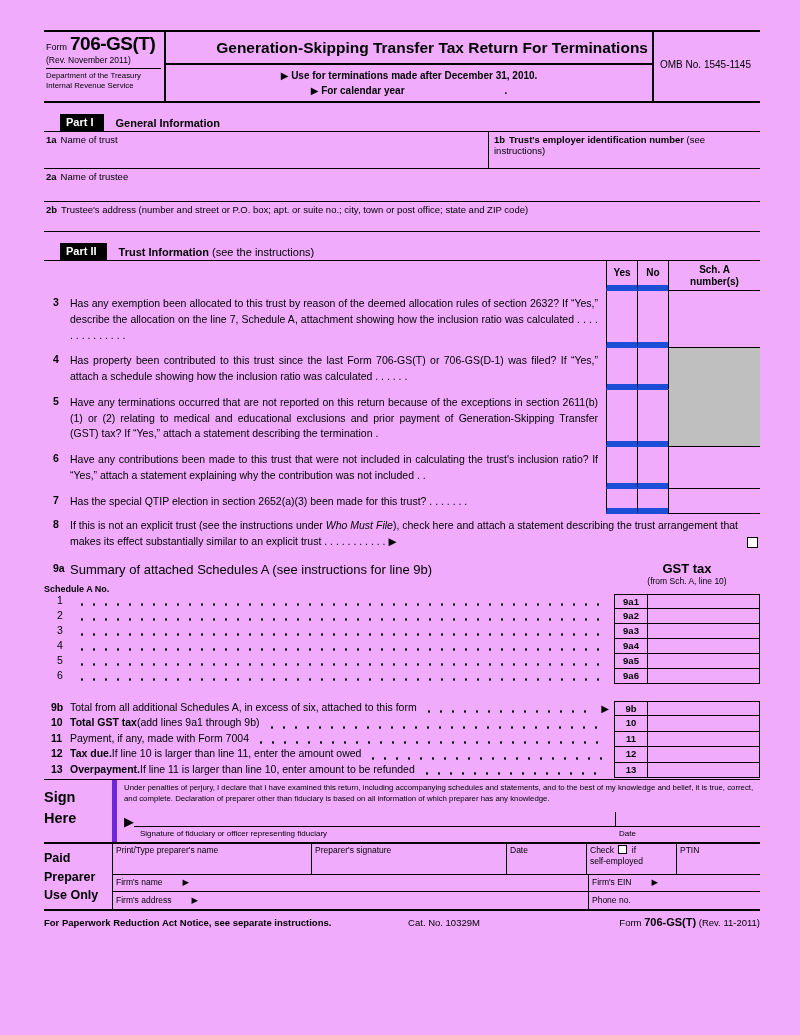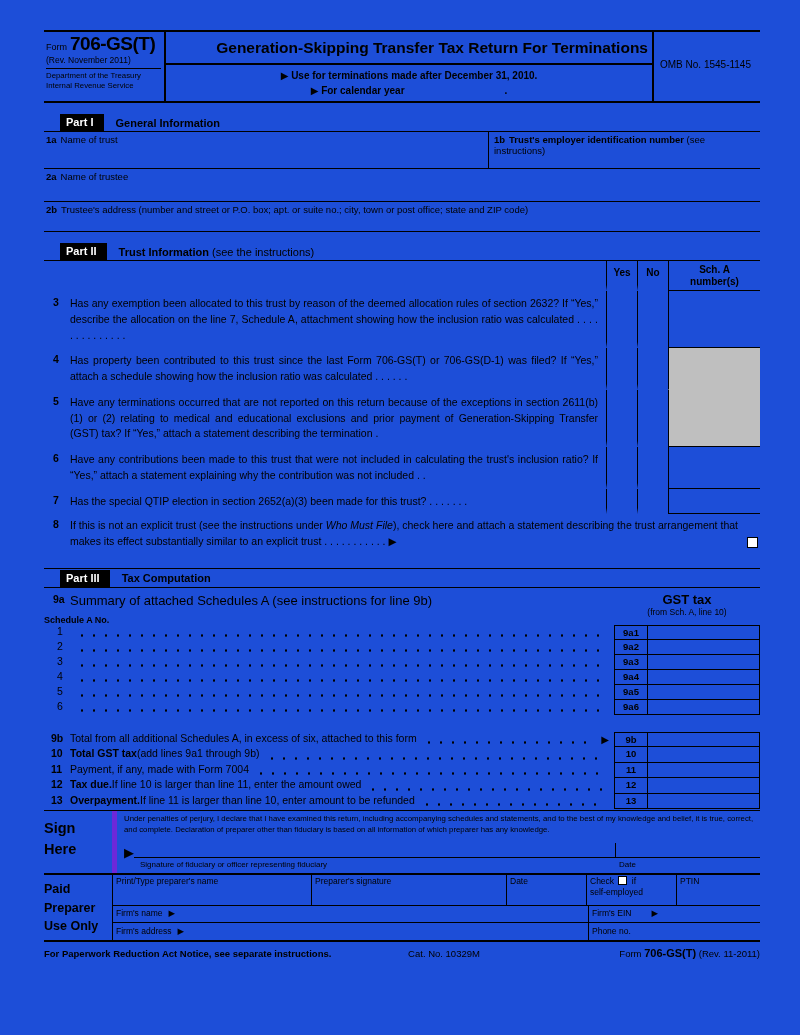--- a/index.html
+++ b/index.html
@@ -1,18 +1,18 @@
 <!DOCTYPE html>
 <html><head>
 <meta charset="utf-8">
 <style>
   * { box-sizing: border-box; margin: 0; padding: 0; }
   html,body { background:#ffffff; }
   .page {
-    width:800px; height:1035px; margin:0 auto; background:#1d4ed8; color:#000;
+    width:800px; height:1035px; margin:0 auto; background:#f0abfc; color:#000;
     font-family:"Liberation Sans","DejaVu Sans",sans-serif; font-size:10px;
     padding:30px 40px 12px 44px; overflow:hidden; position:relative;
   }
   .bold { font-weight:bold; }
 
   
   .form-header { display:flex; border-top:2px solid #000; border-bottom:2px solid #000; }
   .fh-left { width:122px; border-right:2px solid #000; padding:1px 3px 1px 2px; }
   .fh-formline { display:flex; gap:3px; align-items:flex-start; }
   .fh-form-word { font-size:9px; padding-top:9px; }
@@ -103,21 +103,21 @@
   .prow:last-child { border-bottom:none; }
   .pcell { font-size:8.5px; padding:1px 3px; border-left:1px solid #000; line-height:1.35; }
   .pcell:first-child { border-left:none; }
   .prow1 { height:31px; }
   .pname { flex:0 0 198px; }
   .psig { flex:1; }
   .pdate { flex:0 0 80px; }
   .pcheck { flex:0 0 90px; }
   .pptin { flex:0 0 84px; }
   .prow23 { height:17px; }
-  .pfirm { flex:1; display:flex; gap:6px; align-items:center; }
+  .pfirm { flex:1; display:flex; gap:20px; align-items:center; }
   .pein { flex:0 0 172px; display:flex; gap:20px; align-items:center; }
   .checkbox.sm { width:9px; height:9px; vertical-align:-1px; margin:0 2px; }
 
   
   .page-footer { display:flex; align-items:baseline; margin-top:5px; font-size:9.5px; }
   .pf-left { flex:1.3; font-weight:bold; }
   .pf-cat { flex:0 0 auto; }
   .pf-right { flex:1; text-align:right; }
   .pf-num { font-weight:bold; font-size:11px; }
 </style>
@@ -240,24 +240,20 @@
 
     <div class="q8-row">
       <span class="q-num">8</span>
       <div class="q8-text">
         <span>If this is not an explicit trust (see the instructions under </span><i>Who Must File</i><span>), check here and attach a statement describing the trust arrangement that makes its effect substantially similar to an explicit trust . . . . . . . . . . . ▶</span>
         <span class="checkbox q8-check"></span>
       </div>
     </div>
   </div>
 
-  <div class="part-bar topline">
-    <span class="part-badge">Part III</span>
-    <span class="part-title">Tax Computation</span>
-  </div>
 
   <div class="p3-head">
     <div class="p3-left">
       <div class="l9a">
         <span class="q-num">9a</span>
         <span class="l9a-text">Summary of attached Schedules A (see instructions for line 9b)</span>
       </div>
       <div class="sched-label">Schedule A No.</div>
     </div>
     <div class="gst-col">

